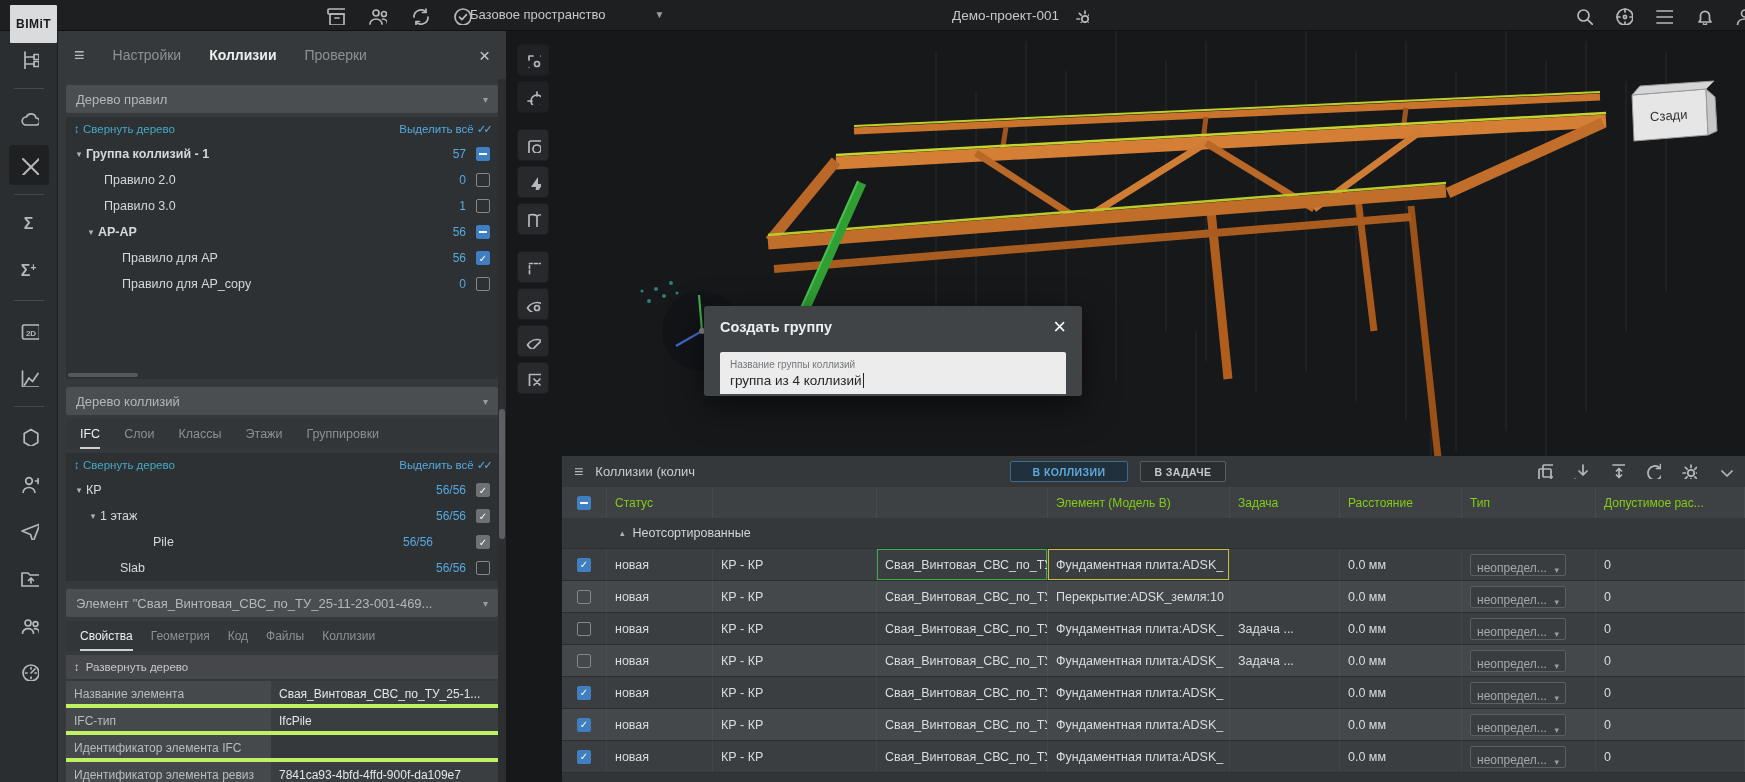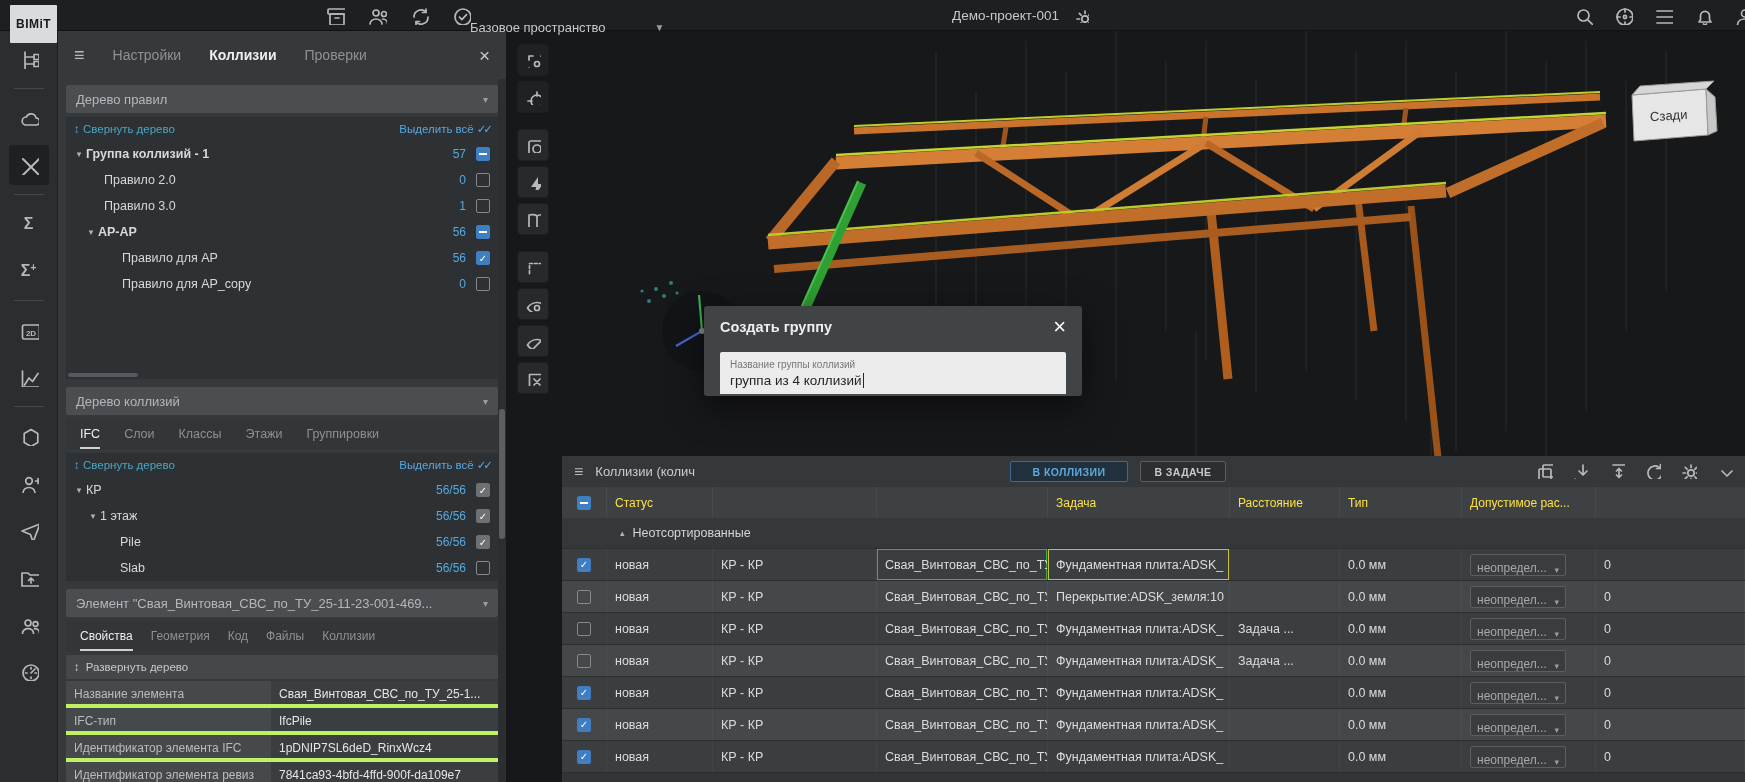--- a/index.html
+++ b/index.html
@@ -11,21 +11,21 @@
   svg.i { width:20px; height:20px; stroke:#b6b9bc; fill:none; stroke-width:1.7;
     stroke-linecap:round; stroke-linejoin:round; display:block; }
   svg.i.sm { width:16px; height:16px; }
 
   
   .topbar { position:absolute; left:0; top:0; width:1745px; height:31px;
     background:#1d1f21; border-bottom:1px solid #101214; z-index:20; }
   .logo { position:absolute; left:10px; top:5px; background:#d9dbdc; color:#17191b;
     font-weight:bold; font-size:12px; padding:12px 6px; letter-spacing:.5px; border-radius:1px; }
   .tb-icons { position:absolute; left:325px; top:5px; display:flex; gap:22px; align-items:center; }
-  .workspace { position:absolute; left:470px; top:20px; font-size:13px; color:#c6c9cb;
+  .workspace { position:absolute; left:470px; top:7px; font-size:13px; color:#c6c9cb;
     display:flex; align-items:center; gap:49px; cursor:pointer; }
   .workspace .car { font-size:10px; color:#9a9da0; }
   .project { position:absolute; left:952px; top:7px; font-size:13.5px; color:#c6c9cb;
     display:flex; align-items:center; gap:14px; }
   .tb-right { position:absolute; right:-8px; top:5px; display:flex; gap:20px; align-items:center; }
 
   
   .rail { position:absolute; left:0; top:31px; width:58px; height:751px; background:#2b2e30;
     border-right:1px solid #1d1f21; display:flex; flex-direction:column; align-items:center;
     padding-top:8px; gap:7px; z-index:15; }
@@ -110,21 +110,21 @@
   .bt-header .ham { font-size:16px; color:#b6b9bc; cursor:pointer; }
   .bt-title { font-size:13px; color:#c9ccce; white-space:nowrap; }
   .chip { position:absolute; top:5px; height:21px; display:flex; align-items:center; justify-content:center;
     font-size:10.5px; font-weight:bold; letter-spacing:.4px; border-radius:2px; cursor:pointer; padding:0 10px; }
   .chip-collision { left:448px; width:118px; color:#5fa8dd; background:#20303c; border:1px solid #3c6a92; }
   .chip-task { left:578px; width:86px; color:#c6c9cb; background:#2c2f31; border:1px solid #5a5e61; }
   .bt-icons { position:absolute; right:12px; top:5px; display:flex; gap:18px; align-items:center; }
   .bt-icons svg.i { width:18px; height:18px; cursor:pointer; }
 
   .trow, .thead { display:grid; grid-template-columns:45px 106px 164px 171px 182px 110px 122px 134px 149px; }
-  .thead { height:31px; background:#3e4143; color:#fde047; font-size:12px; }
+  .thead { height:31px; background:#3e4143; color:#84cc16; font-size:12px; }
   .thead .tc { border-right:1px solid rgba(255,255,255,.05); }
   .tc { display:flex; align-items:center; padding:0 8px; white-space:nowrap; overflow:hidden; }
   .c-cb { justify-content:center; padding:0; }
   .c-cb .cb { margin-left:0; }
   .grow { height:31px; background:#35383a; display:flex; align-items:center; gap:8px;
     padding-left:58px; font-size:12.5px; color:#d2d5d7; border-bottom:1px solid #2c2f31; }
   .grow .tri { font-size:9px; color:#b0b3b6; }
   .trow { height:32px; font-size:12.5px; color:#dadcde; border-bottom:1px solid #2c2f31; cursor:default; }
   .trow.odd { background:#3b3e41; }
   .trow.even { background:#45484b; }
@@ -374,21 +374,21 @@
       <span class="lbl">КР</span>
       <span class="cnt">56/56</span>
       <span class="cb checked-gray"></span>
     </div>
     <div class="tnode" style="padding-left:20px;">
       <span class="tw">▾</span>
       <span class="lbl">1 этаж</span>
       <span class="cnt">56/56</span>
       <span class="cb checked-gray"></span>
     </div>
-    <div class="tnode" style="padding-left:40px;">
+    <div class="tnode" style="padding-left:40px;gap:33px;">
       <span class="tw"></span>
       <span class="lbl">Pile</span>
       <span class="cnt">56/56</span>
       <span class="cb checked-gray"></span>
     </div>
     <div class="tnode" style="padding-left:40px;">
       <span class="tw"></span>
       <span class="lbl">Slab</span>
       <span class="cnt">56/56</span>
       <span class="cb unchecked"></span>
@@ -417,21 +417,20 @@
     <div class="prow">
       <div class="pl">Название элемента</div>
       <div class="pv">Свая_Винтовая_СВС_по_ТУ_25-1...</div>
     </div>
     <div class="prow">
       <div class="pl">IFC-тип</div>
       <div class="pv">IfcPile</div>
     </div>
     <div class="prow">
       <div class="pl">Идентификатор элемента IFC</div>
-      <div class="pv">1pDNIP7SL6deD_RinxWcz4</div>
     </div>
     <div class="prow">
       <div class="pl">Идентификатор элемента ревиз</div>
       <div class="pv">7841ca93-4bfd-4ffd-900f-da109e7</div>
     </div>
   </div>
 
   <div class="vscroll">
       <div class="vthumb"></div>
     </div>
@@ -606,20 +605,21 @@
     </div>
   </div>
 
   <div class="thead">
     <div class="tc c-cb">
         <span class="cb indeterminate"></span>
       </div>
     <div class="tc">Статус</div>
     <div class="tc"></div>
     <div class="tc"></div>
+    <div class="tc">Элемент (Модель B)</div>
     <div class="tc">Задача</div>
     <div class="tc">Расстояние</div>
     <div class="tc">Тип</div>
     <div class="tc">Допустимое рас...</div>
   </div>
 
   <div class="grow">
     <span class="tri">▴</span>
     <span>Неотсортированные</span>
   </div>

